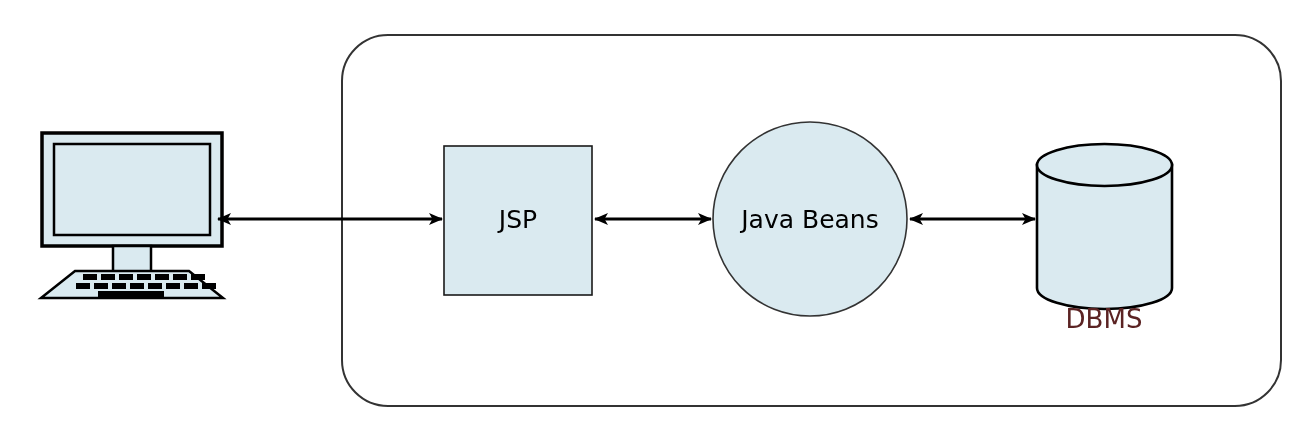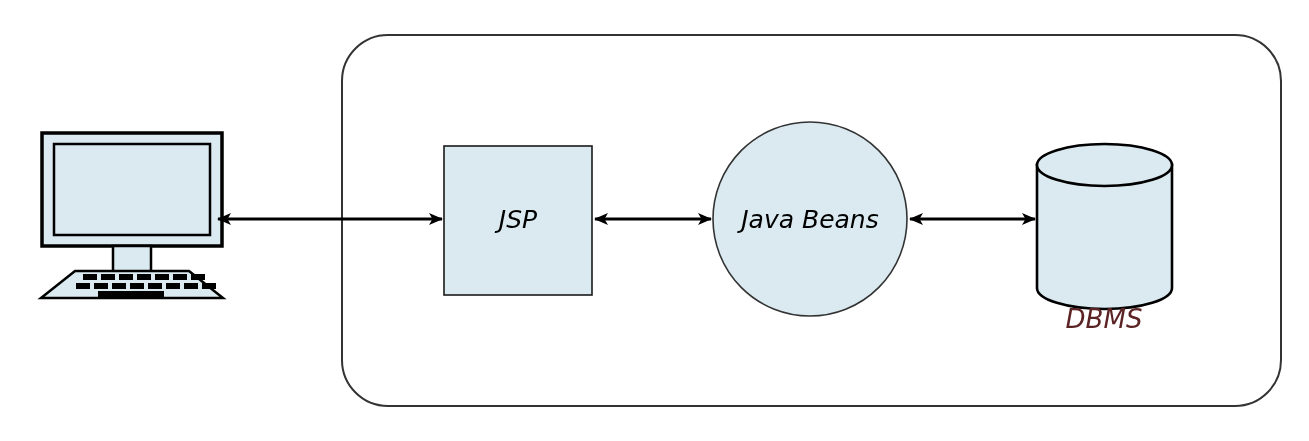--- a/index.html
+++ b/index.html
@@ -9,21 +9,20 @@
   }
   body {
     font-family: "DejaVu Sans", sans-serif;
   }
   #diagram-root {
     position: relative;
     width: 1309px;
     height: 441px;
     background: #ffffff;
     overflow: hidden;
-    font-style: italic;
   }
   svg { display: block; }
   .node-label {
     font-family: "DejaVu Sans", sans-serif;
     font-size: 25px;
     fill: #000000;
     dominant-baseline: middle;
     text-anchor: middle;
   }
   .dbms-label {

